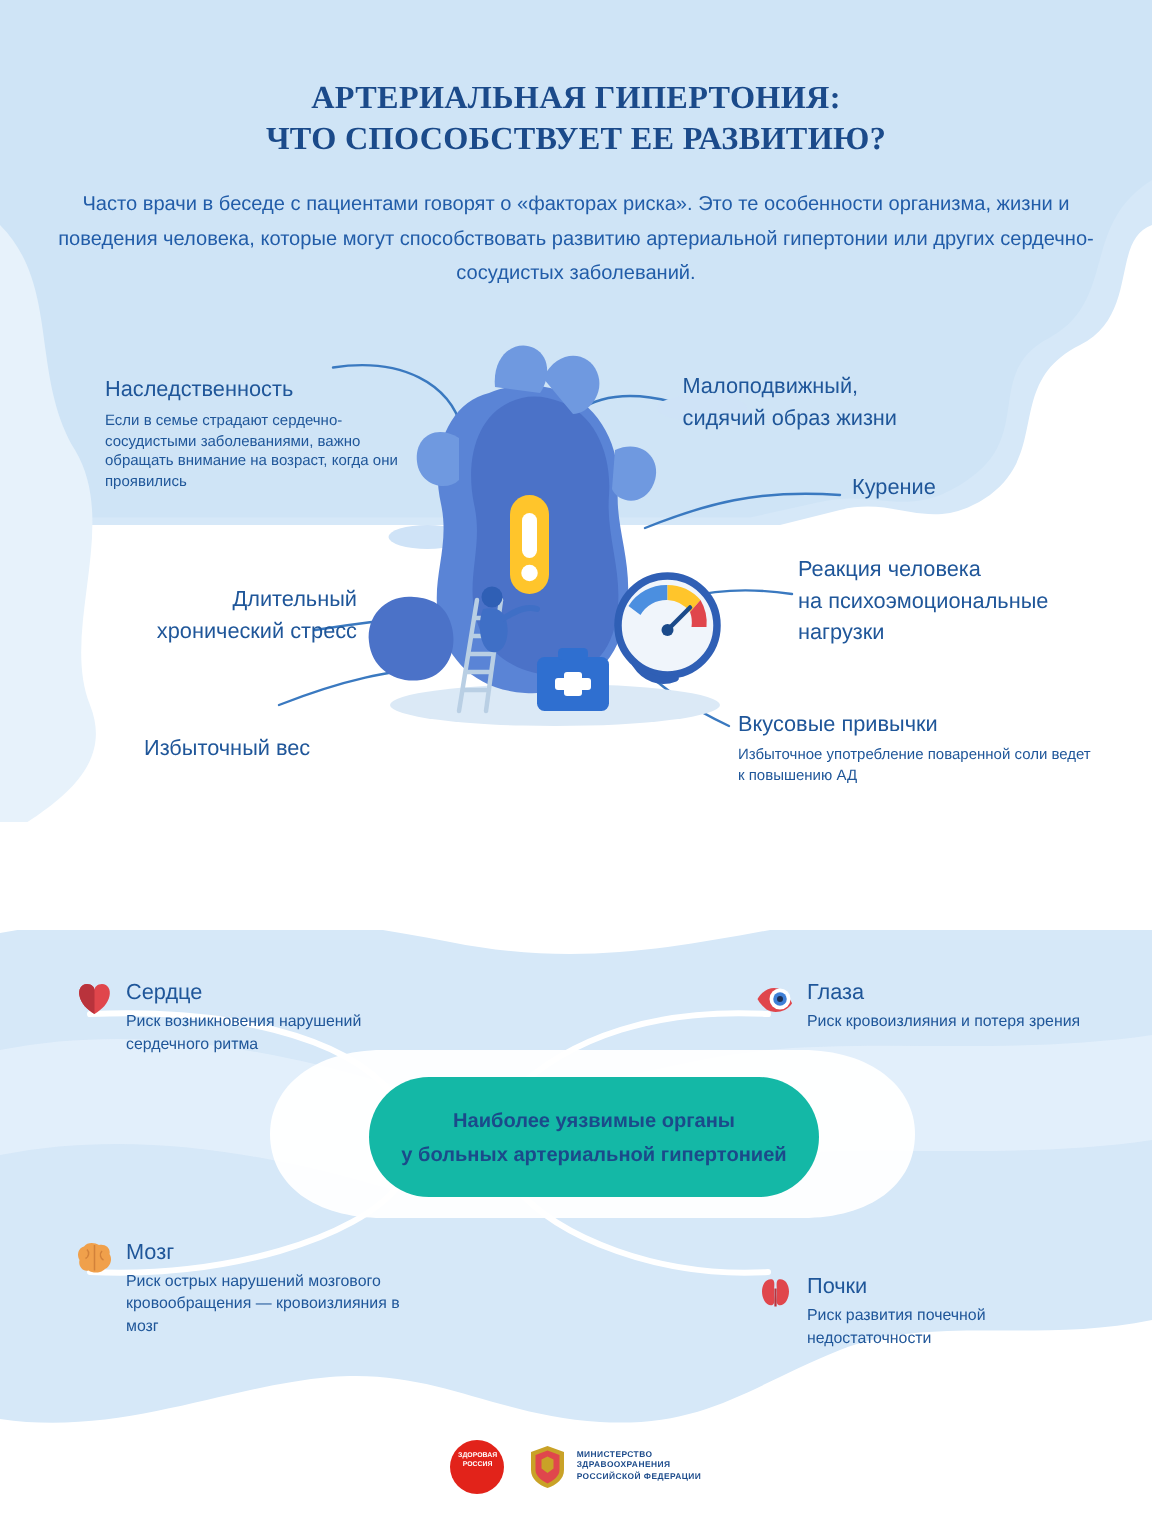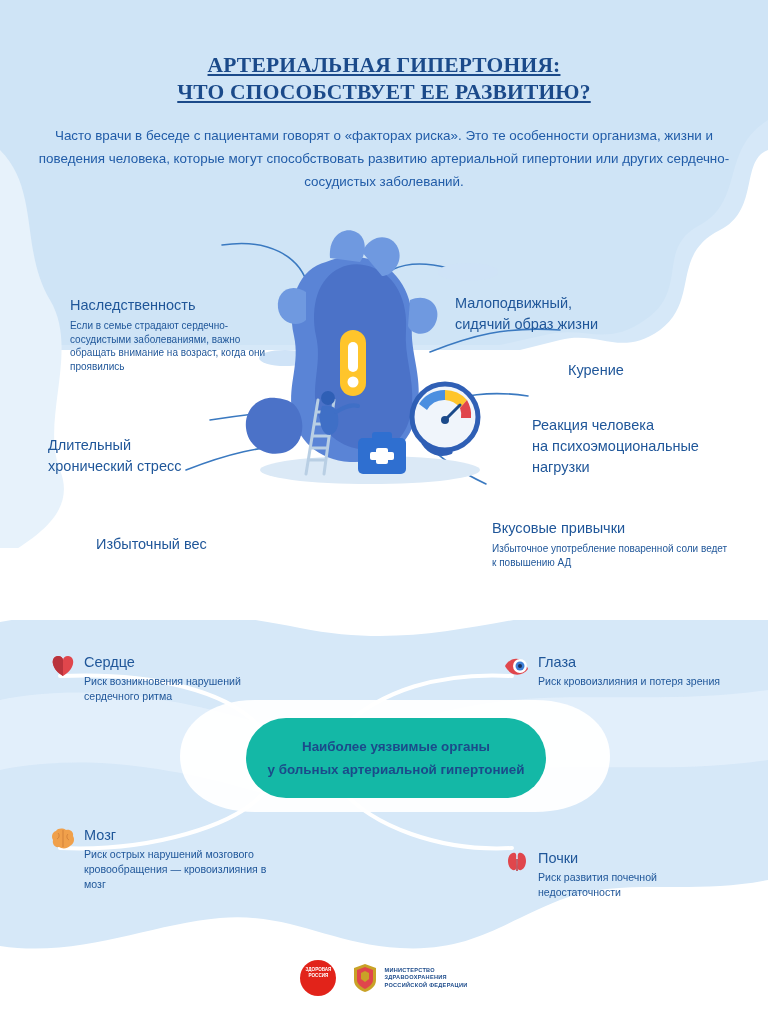--- a/index.html
+++ b/index.html
@@ -40,21 +40,20 @@
     top: 52px;
     left: 0;
     width: 768px;
     text-align: center;
     color: #1b4a8a;
     font-family: "Liberation Serif", serif;
     font-weight: bold;
     font-size: 21.5px;
     line-height: 27px;
     letter-spacing: 0.2px;
-    text-decoration: underline;
   }
   .title-line { display: block; }
 
   
   .intro {
     position: absolute;
     top: 124px;
     left: 34px;
     width: 700px;
     text-align: center;
@@ -66,35 +65,34 @@
   
   .factor {
     position: absolute;
     color: #21589f;
   }
   .factor .f-title {
     font-size: 14.5px;
     line-height: 21px;
     color: #1f5699;
     white-space: pre-line;
-    margin-top: 45px;
   }
   .factor .f-desc {
     font-size: 10px;
     line-height: 13.5px;
     color: #1f5699;
     margin-top: 3px;
     white-space: pre-line;
   }
 
   
   #f-heredity      { top: 250px; left: 70px;  width: 210px; }
   #f-sedentary     { top: 248px; left: 455px; width: 215px; }
   #f-smoking       { top: 315px; left: 568px; width: 160px; }
-  #f-stress        { top: 390px; left: 48px;  width: 190px; text-align: left;}
+  #f-stress        { top: 390px; left: 48px;  width: 190px; text-align: right;}
   #f-reaction      { top: 370px; left: 532px; width: 200px; }
   #f-weight        { top: 489px; left: 96px;  width: 190px; }
   #f-taste         { top: 473px; left: 492px; width: 250px; }
 
   
   .center-badge {
     position: absolute;
     top: 718px;
     left: 246px;
     width: 300px;

